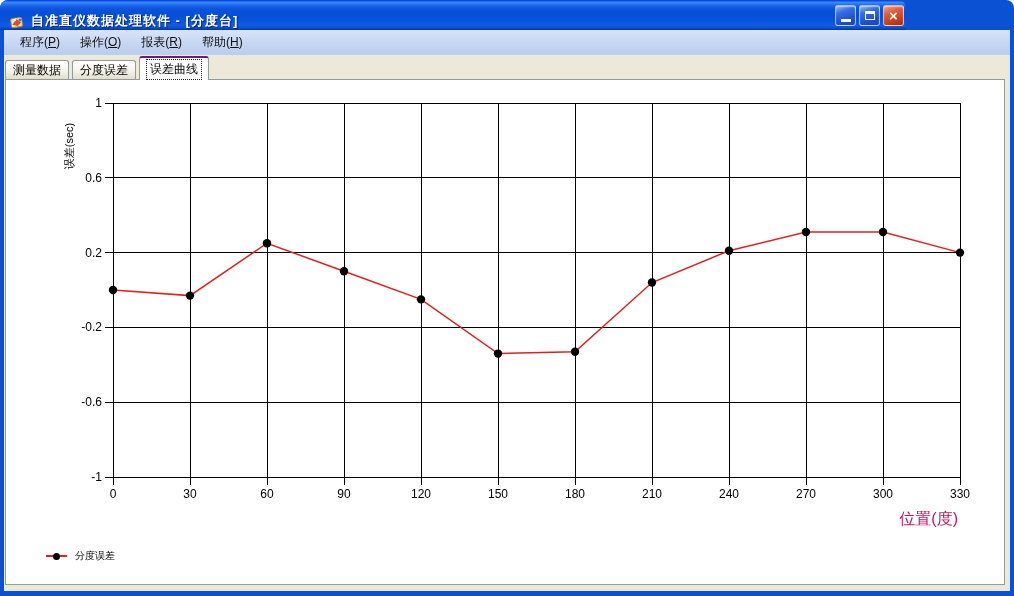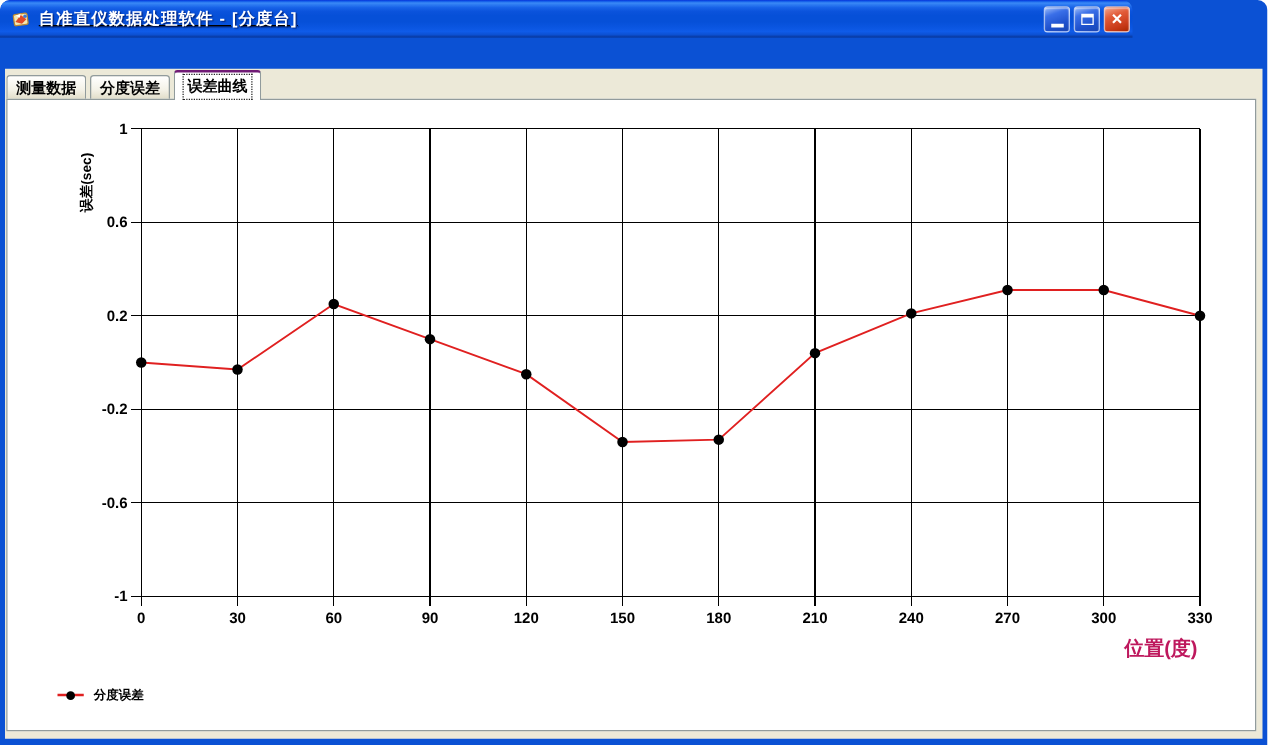--- a/index.html
+++ b/index.html
@@ -11,21 +11,21 @@
   }
 
   
   .titlebar {
     position:absolute; left:0; top:0; width:906px; height:30px;
     border-radius:8px 8px 0 0;
     background: linear-gradient(180deg,
       #0831d9 0%, #0f58e8 3%, #3a8af6 8%, #2e7cf2 12%, #1863e8 20%,
       #0b53dc 30%, #0650d8 42%, #0650d8 58%, #0a55e0 72%, #0f5be8 84%,
       #0c51d4 92%, #0a40b0 97%, #063290 100%);
-    display:flex; align-items:center;text-decoration:underline;
+    display:flex; align-items:flex-end;
   }
   .app-icon { width:16px; height:16px; margin:0 6px 0 9px; flex:0 0 auto; }
   .title-text {
     color:#fff; font-size:13px; font-weight:bold; letter-spacing:1px;
     text-shadow:1px 1px 1px rgba(0,20,90,.75); white-space:nowrap;
   }
   .win-controls { position:absolute; right:2px; top:5px; display:flex; gap:3px; }
   .wbtn {
     width:21px; height:21px; border-radius:3px; border:1px solid rgba(240,246,255,.65);
     display:flex; align-items:center; justify-content:center; cursor:default;
@@ -47,21 +47,20 @@
   }
   .menu-item {
     font-size:12px; color:#111; padding:4px 10px; white-space:nowrap; cursor:default;
   }
   .menu-item .mn { text-decoration:underline; }
 
   
   .client {
     position:absolute; left:4px; top:55px; width:1006px; height:536px;
     background:#ece9d8;
-    font-weight:bold;
   }
   .tabstrip { position:absolute; left:1px; top:1px; height:24px; display:flex; align-items:flex-end; gap:3px; }
   .tab {
     height:20px; padding:0 7px; display:flex; align-items:center;
     background:linear-gradient(180deg,#ffffff 0%,#f4f2e8 55%,#dfdbc6 100%);
     border:1px solid #919b9c; border-bottom:none; border-radius:3px 3px 0 0;
     font-size:12px; color:#000; cursor:default; position:relative; z-index:1;
   }
   .tab.selected {
     height:24px; background:#ffffff; z-index:3;
@@ -117,20 +116,26 @@
       </div>
       <div class="wbtn">
         <span class="ic-max"></span>
       </div>
       <div class="wbtn close">
         <span class="ic-close">×</span>
       </div>
     </div>
   </div>
 
+  <div class="menubar">
+    <div class="menu-item"><span>程序(</span><span class="mn">P</span><span>)</span></div>
+    <div class="menu-item"><span>操作(</span><span class="mn">O</span><span>)</span></div>
+    <div class="menu-item"><span>报表(</span><span class="mn">R</span><span>)</span></div>
+    <div class="menu-item"><span>帮助(</span><span class="mn">H</span><span>)</span></div>
+  </div>
 
   <div class="client">
     <div class="tabstrip">
       <div class="tab">
         <span class="focus-box">测量数据</span>
       </div>
       <div class="tab">
         <span class="focus-box">分度误差</span>
       </div>
       <div class="tab selected">

